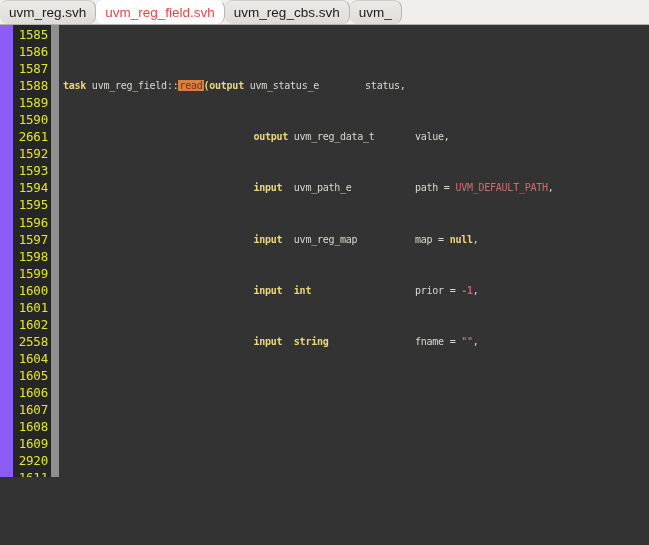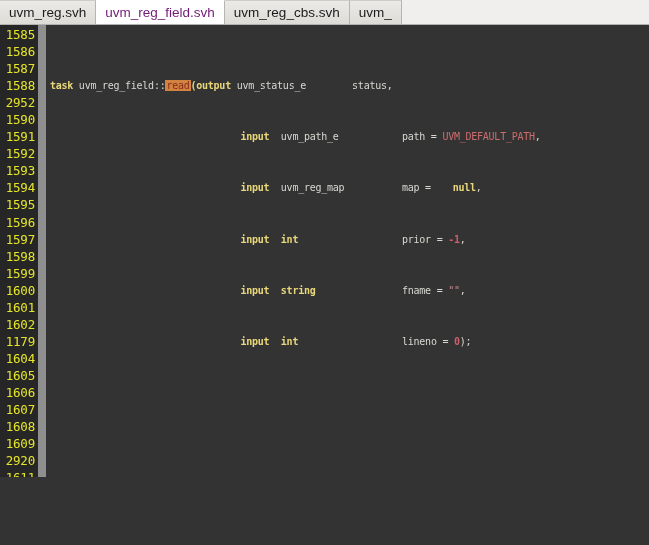--- a/index.html
+++ b/index.html
@@ -31,37 +31,39 @@
     padding: 0 9px;
     font-family: "Liberation Sans", sans-serif;
     font-size: 13.5px;
     color: #1b1b1b;
     background: linear-gradient(#eceae6, #dedcd7);
     border-right: 1px solid #b6b4b0;
     border-top: 1px solid #cfcdc9;
     white-space: nowrap;
     box-sizing: border-box;
     flex: 0 0 auto;
+    border-radius: 8px;
   }
   .tab.active {
     background: #ffffff;
-    color: #701a75;
+    color: #ef4444;
     border-top: 1px solid #ffffff;
     position: relative;
     z-index: 2;
   }
   .tab:first-child { border-left: none; }
 
   
   #editor {
     position: relative;
     height: 452px;
     background: #8b5cf6;
     display: flex;
     overflow: hidden;
+    padding-left: 13px;
   }
   #gutter {
     width: 38px;
     flex: 0 0 38px;
     background: #262626;
     color: #e5e52a;
     font-size: 12.5px;
     line-height: 17.05px;
     text-align: right;
     padding: 1px 3px 0 0;
@@ -88,21 +90,21 @@
     font-family: "DejaVu Sans Mono", "Liberation Mono", monospace;
     letter-spacing: -0.25px;
   }
   .ln { height: 17.05px; }
 
   
   .kw    { color: #e8d77a; font-weight: bold; }                      
   .const { color: #cc6d6d; }                      
   .str   { color: #c9898f; }                      
   .num   { color: #cc5f6a; font-weight: bold; }   
-  .nul   { color: #e8d77a; font-weight: bold; margin-left: 16px; }                      
+  .nul   { color: #e8d77a; font-weight: bold; }                      
   .hl    { background: #d2833f; color: #8a2b1e; padding: 0 1px; }
 
   
   .wm {
     position: absolute;
     pointer-events: none;
     user-select: none;
     white-space: nowrap;
   }
   #wm-csdn {
@@ -130,58 +132,58 @@
   <div class="tab">uvm_</div>
 </div>
 
 <div id="editor">
 
   <div id="gutter">
       <div class="ln">1585</div>
       <div class="ln">1586</div>
       <div class="ln">1587</div>
       <div class="ln">1588</div>
-      <div class="ln">2952</div>
+      <div class="ln">1589</div>
       <div class="ln">1590</div>
-      <div class="ln">1591</div>
+      <div class="ln">2661</div>
       <div class="ln">1592</div>
       <div class="ln">1593</div>
       <div class="ln">1594</div>
       <div class="ln">1595</div>
       <div class="ln">1596</div>
       <div class="ln">1597</div>
       <div class="ln">1598</div>
       <div class="ln">1599</div>
       <div class="ln">1600</div>
       <div class="ln">1601</div>
       <div class="ln">1602</div>
-      <div class="ln">1179</div>
+      <div class="ln">2558</div>
       <div class="ln">1604</div>
       <div class="ln">1605</div>
       <div class="ln">1606</div>
       <div class="ln">1607</div>
       <div class="ln">1608</div>
       <div class="ln">1609</div>
       <div class="ln">2920</div>
       <div class="ln">1611</div>
       <div class="ln">1612</div>
       <div class="ln">1613</div>
       <div class="ln">1614</div>
     </div>
 
   <div id="changebar"></div>
 
   <div id="code">
 
     <div class="ln"><span class="kw">task</span> uvm_reg_field::<span class="hl">read</span><span class="kw">(output</span> uvm_status_e        status,</div>
+    <div class="ln">                                 <span class="kw">output</span> uvm_reg_data_t       value,</div>
     <div class="ln">                                 <span class="kw">input</span>  uvm_path_e           path = <span class="const">UVM_DEFAULT_PATH</span>,</div>
     <div class="ln">                                 <span class="kw">input</span>  uvm_reg_map          map = <span class="nul">null</span>,</div>
     <div class="ln">                                 <span class="kw">input</span>  <span class="kw">int</span>                  prior = <span class="num">-1</span>,</div>
     <div class="ln">                                 <span class="kw">input</span>  <span class="kw">string</span>               fname = <span class="str">""</span>,</div>
-    <div class="ln">                                 <span class="kw">input</span>  <span class="kw">int</span>                  lineno = <span class="num">0</span>);</div>
     <div class="ln"> </div>
     
     
     
     
     
     
     
     
     

